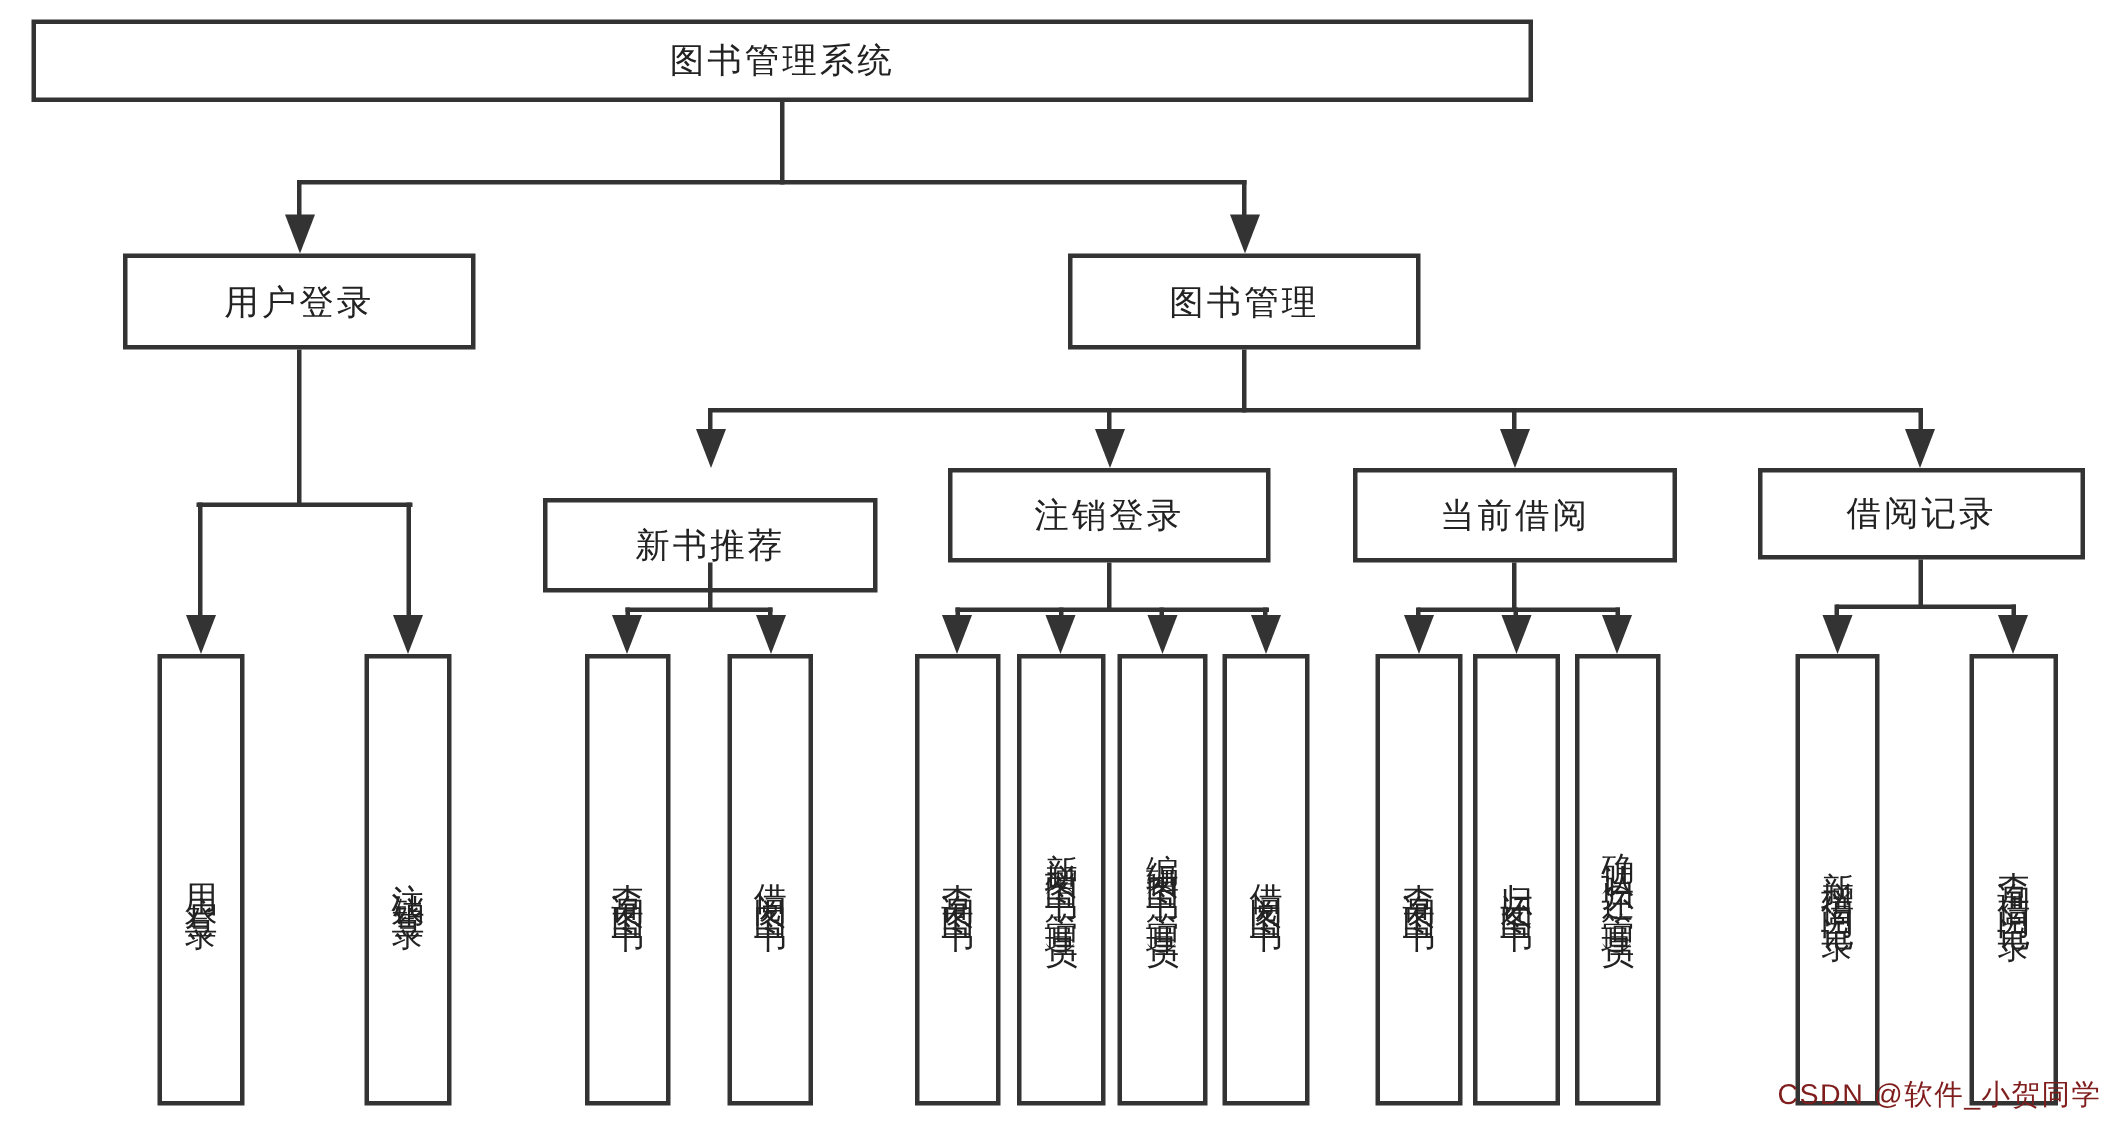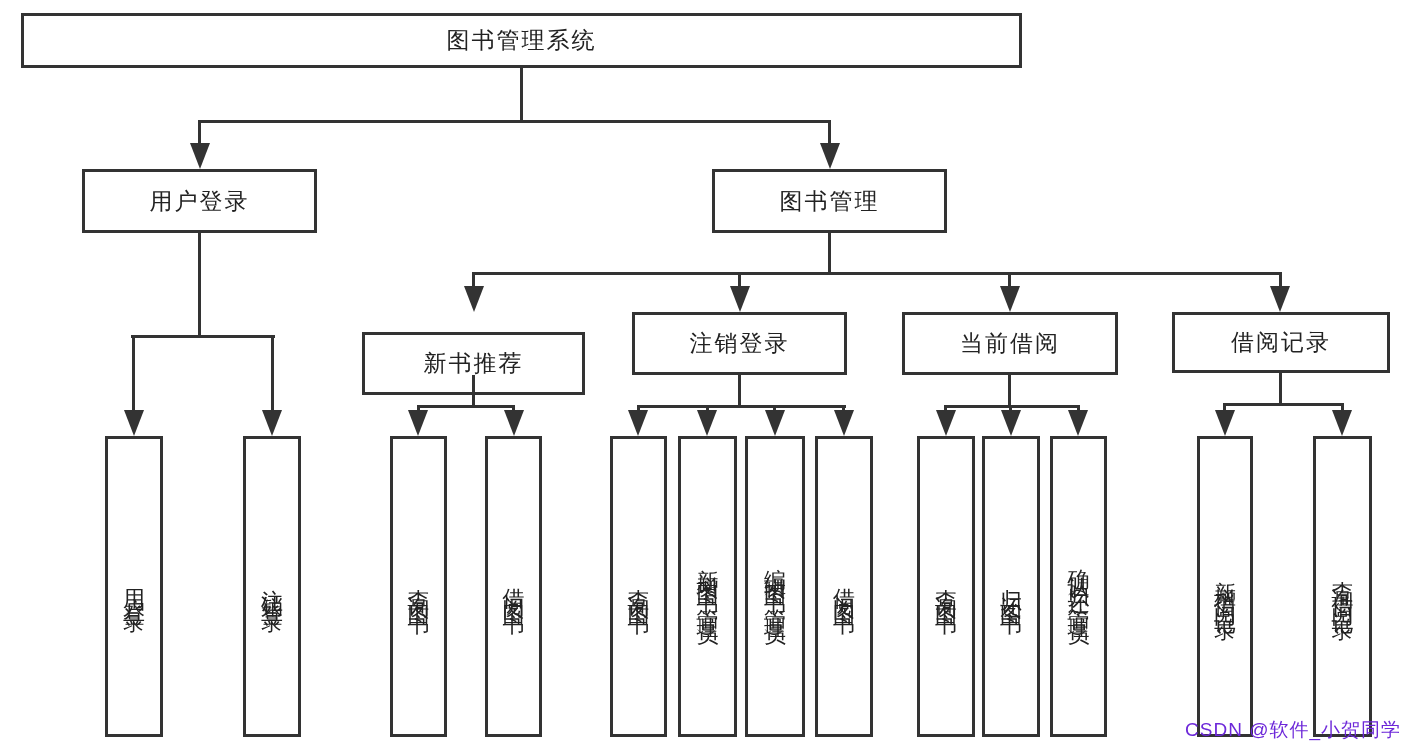--- a/index.html
+++ b/index.html
@@ -38,21 +38,21 @@
     position:absolute;width:0;height:0;
     border-left:10px solid transparent;
     border-right:10px solid transparent;
     border-top:26px solid #333333;
   }
   .watermark{
     position:absolute;
     right:4px;bottom:4px;
     font-size:19px;
     letter-spacing:1px;
-    color:#6d28d9;
+    color:#7f1d1d;
     z-index:5;
   }
 </style>
 </head>
 <body>
 
 <div id="canvas">
 
   <div class="box" style="left:21px;top:13px;width:1001px;height:55px;">
     <span>图书管理系统</span>

